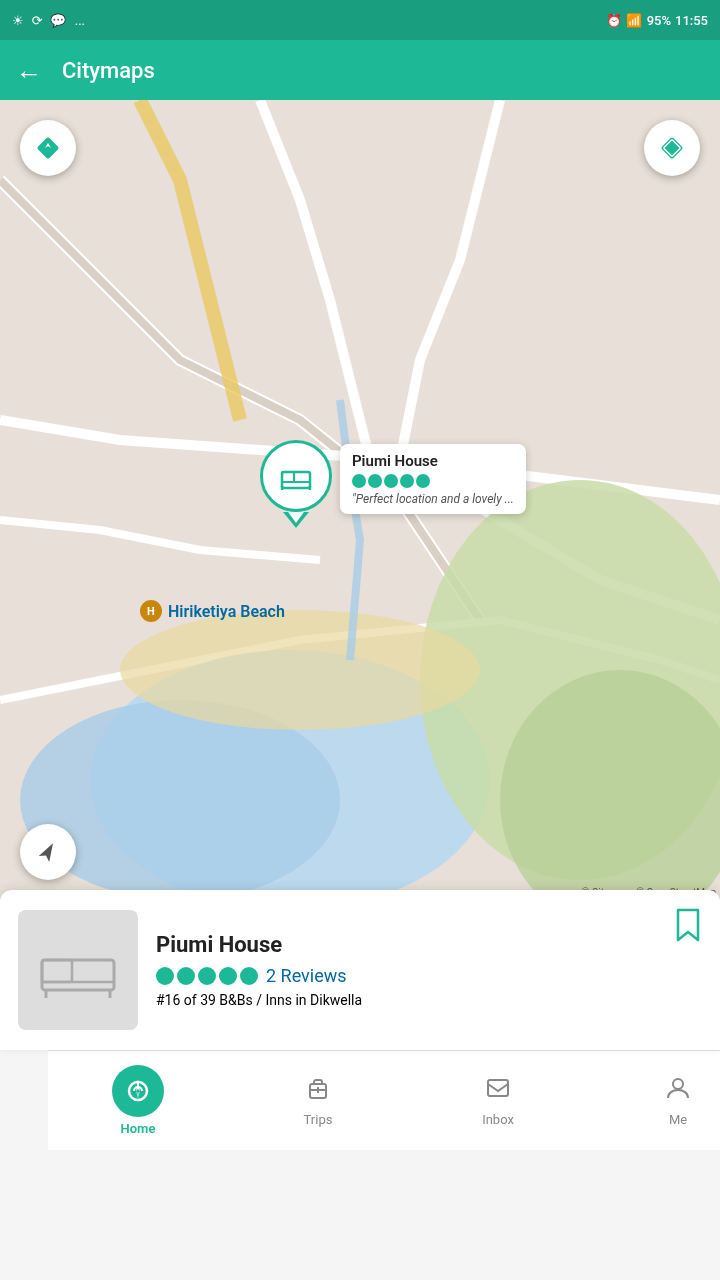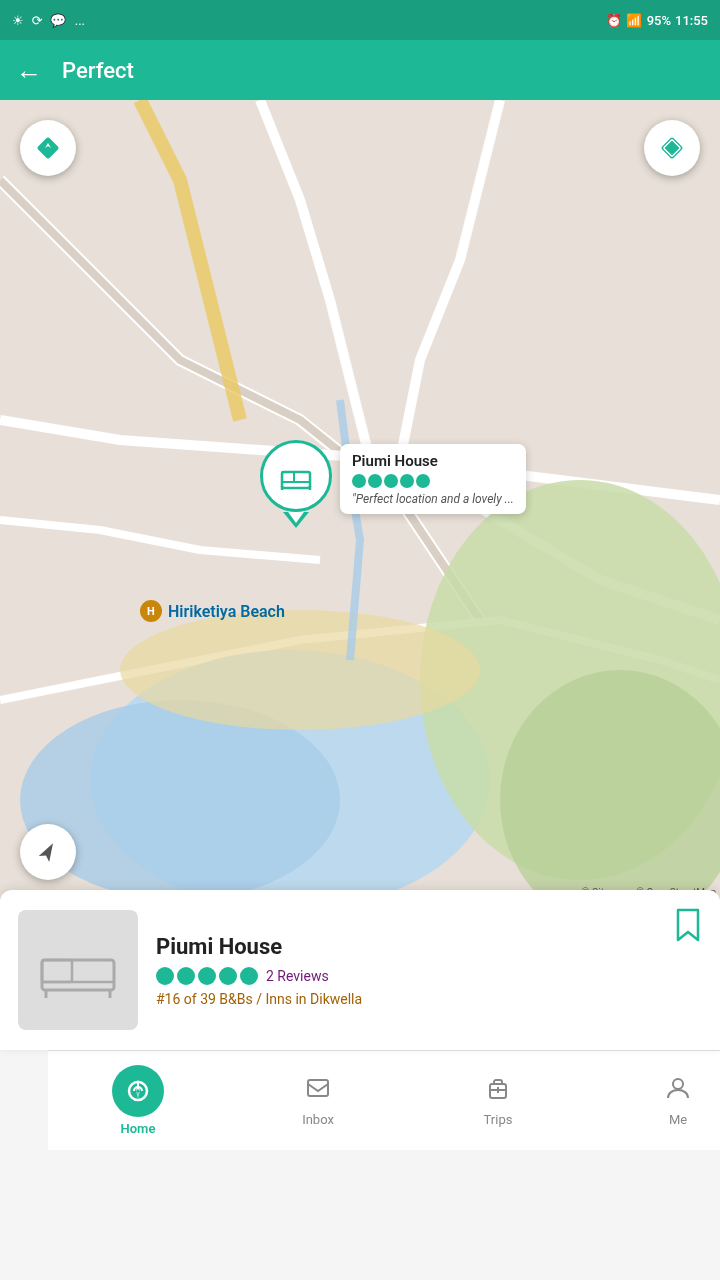--- a/index.html
+++ b/index.html
@@ -186,22 +186,22 @@
       display: flex;
       align-items: center;
       justify-content: center;
       flex-shrink: 0;
     }
     .hotel-info { flex: 1; }
     .hotel-title { font-size: 22px; font-weight: 700; color: #222; margin-bottom: 8px; }
     .hotel-rating { display: flex; align-items: center; gap: 8px; margin-bottom: 6px; }
     .rating-circles { display: flex; gap: 3px; }
     .rating-circle { width: 18px; height: 18px; background: #1db896; border-radius: 50%; }
-    .reviews-text { font-size: 14px; color: #701a75; }
-    .hotel-rank { font-size: 14px; color: #a16207; }
+    .reviews-text { font-size: 18px; color: #0369a1; }
+    .hotel-rank { font-size: 14px; color: #000000; }
     .bookmark-btn {
       position: absolute;
       top: 18px;
       right: 18px;
       cursor: pointer;
       color: #1db896;
       font-size: 28px;
     }
 
     
@@ -254,21 +254,21 @@
   <div class="status-bar-right">
     <span>⏰</span>
     <span>📶</span>
     <span>95%</span>
     <span>11:55</span>
   </div>
 </div>
 
 <div class="app-bar">
   <span class="app-bar-back">←</span>
-  <span class="app-bar-title">Perfect</span>
+  <span class="app-bar-title">Citymaps</span>
 </div>
 
 <div class="map-area">
 
   <svg class="map-svg" viewBox="0 0 720 800" xmlns="http://www.w3.org/2000/svg">
 
     <rect width="720" height="800" fill="#e8e0d8"></rect>
 
     <path d="M 0 80 L 180 260 L 300 320 L 400 400 L 480 520" stroke="white" stroke-width="12" fill="none"></path>
     <path d="M 0 80 L 180 260 L 300 320 L 400 400 L 480 520" stroke="#d9cfc5" stroke-width="8" fill="none"></path>
@@ -397,36 +397,36 @@
 
         <path d="M13 5 L15 13 L13 11 L11 13 Z" fill="white"></path>
         <path d="M13 21 L11 13 L13 15 L15 13 Z" fill="rgba(255,255,255,0.5)"></path>
       </svg>
     </div>
     <span class="nav-label">Home</span>
   </div>
   <div class="nav-item">
     <span class="nav-icon">
       <svg width="28" height="28" viewBox="0 0 28 28" fill="none">
-        <rect x="4" y="6" width="20" height="16" rx="2" stroke="#888" stroke-width="2" fill="none"></rect>
-        <path d="M4 10 L14 17 L24 10" stroke="#888" stroke-width="2" fill="none"></path>
-      </svg>
-    </span>
-    <span class="nav-label">Inbox</span>
-  </div>
-  <div class="nav-item">
-    <span class="nav-icon">
-      <svg width="28" height="28" viewBox="0 0 28 28" fill="none">
         <rect x="6" y="10" width="16" height="14" rx="2" stroke="#888" stroke-width="2" fill="none"></rect>
         <path d="M10 10 L10 8 C10 6.9 10.9 6 12 6 L16 6 C17.1 6 18 6.9 18 8 L18 10" stroke="#888" stroke-width="2" fill="none"></path>
         <line x1="6" y1="16" x2="22" y2="16" stroke="#888" stroke-width="2"></line>
         <line x1="14" y1="13" x2="14" y2="19" stroke="#888" stroke-width="2"></line>
       </svg>
     </span>
     <span class="nav-label">Trips</span>
+  </div>
+  <div class="nav-item">
+    <span class="nav-icon">
+      <svg width="28" height="28" viewBox="0 0 28 28" fill="none">
+        <rect x="4" y="6" width="20" height="16" rx="2" stroke="#888" stroke-width="2" fill="none"></rect>
+        <path d="M4 10 L14 17 L24 10" stroke="#888" stroke-width="2" fill="none"></path>
+      </svg>
+    </span>
+    <span class="nav-label">Inbox</span>
   </div>
   <div class="nav-item">
     <span class="nav-icon">
       <svg width="28" height="28" viewBox="0 0 28 28" fill="none">
         <circle cx="14" cy="10" r="5" stroke="#888" stroke-width="2" fill="none"></circle>
         <path d="M4 24 C4 19 8.5 16 14 16 C19.5 16 24 19 24 24" stroke="#888" stroke-width="2" fill="none"></path>
       </svg>
     </span>
     <span class="nav-label">Me</span>
   </div>

